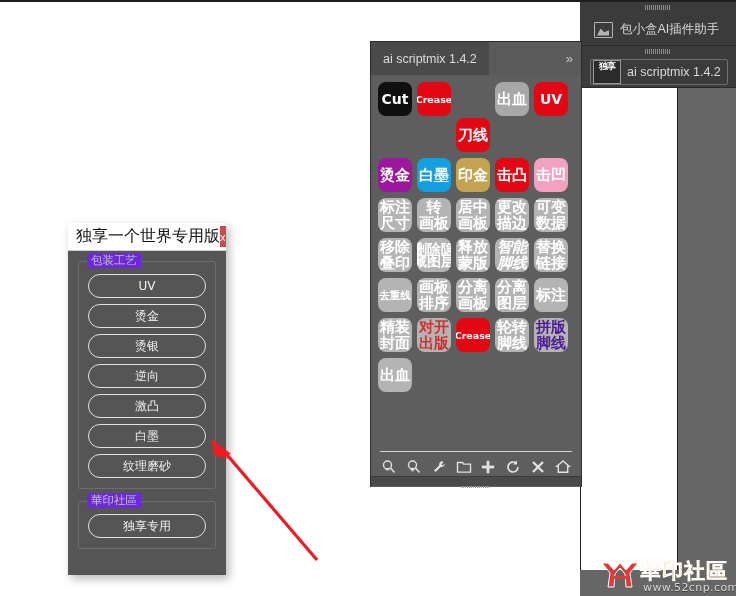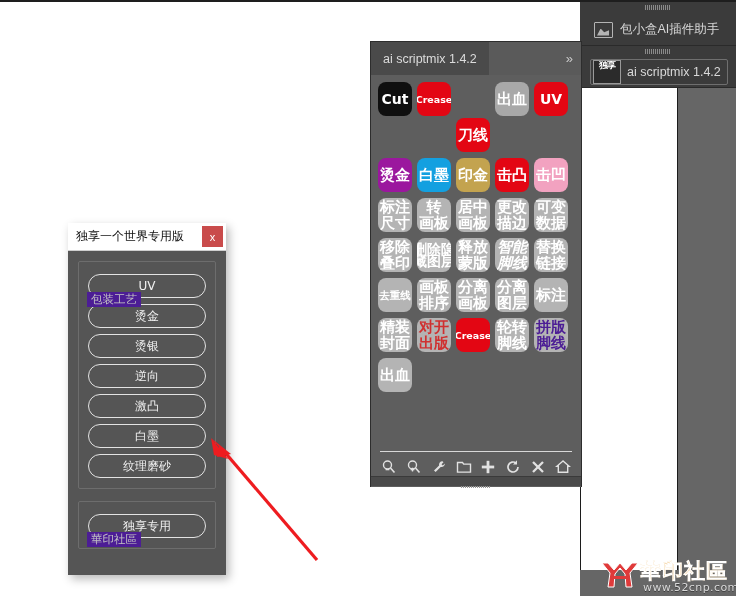--- a/index.html
+++ b/index.html
@@ -45,21 +45,21 @@
     margin-right:7px;position:relative;box-sizing:border-box;flex:0 0 auto;
   }
   .folder-ico:after{
     content:"";position:absolute;left:2px;bottom:1px;width:12px;height:7px;background:#b4b4b4;
     clip-path:polygon(0 100%,30% 0,60% 55%,100% 25%,100% 100%);
   }
   .cjk-ico{
     width:26px;height:22px;background:#2b2b2b;border:1px solid #999;
     color:#fff;font-size:9px;line-height:10px;text-align:center;overflow:hidden;
     margin-right:6px;flex:0 0 auto;letter-spacing:-1px;font-weight:bold;
-    font-family:Liberation Mono, monospace;
+    font-family:Liberation Sans, sans-serif;
   }
 
   
   #scriptmix{
     position:absolute;left:370px;top:41px;width:212px;height:446px;
     background:#5a5a5a;border:1px solid #2d2d2d;box-sizing:border-box;
   }
   #scriptmix .titlebar{
     position:relative;height:33px;background:#5a5a5a;display:flex;align-items:stretch;
   }
@@ -103,32 +103,32 @@
 
   
   #dialog{
     position:absolute;left:68px;top:223px;width:158px;height:352px;
     background:#555555;box-shadow:3px 4px 9px rgba(0,0,0,.28);box-sizing:border-box;
   }
   #dialog .titlebar{
     height:27px;background:#ffffff;border-bottom:1px solid #cfcfcf;
     display:flex;align-items:center;justify-content:space-between;padding-left:8px;
   }
-  #dialog .title{font-size:12px;color:#111;font-family:"DejaVu Sans",sans-serif;white-space:nowrap;}
+  #dialog .title{font-size:16px;color:#111;font-family:"DejaVu Sans",sans-serif;white-space:nowrap;}
   #dialog .closebtn{
     width:21px;height:21px;margin-right:3px;background:#c94b4b;color:#fff;
     font-size:11px;display:flex;align-items:center;justify-content:center;cursor:pointer;
   }
   #dialog .content{padding:10px 10px 0 10px;}
   .fieldset{
     border:1px solid #6d6d6d;border-radius:2px;padding:12px 9px 10px 9px;margin-bottom:12px;position:relative;
   }
   .fieldset > .legend{
-    position:absolute;top:-9px;left:8px;background:#4c1d95;padding:0 4px;
-    color:#c3c3c3;font-size:11.5px;font-family:"DejaVu Sans",sans-serif;white-space:nowrap;margin-top:39px;
+    position:absolute;top:-9px;left:8px;background:#6d28d9;padding:0 4px;
+    color:#c3c3c3;font-size:11.5px;font-family:"DejaVu Sans",sans-serif;white-space:nowrap;
   }
   .pill{
     display:block;width:100%;height:24px;line-height:22px;margin-bottom:6px;
     border:1px solid #e3e3e3;border-radius:12px;background:transparent;color:#f0f0f0;
     font-size:12px;text-align:center;box-sizing:border-box;cursor:pointer;
     font-family:"DejaVu Sans",sans-serif;
   }
   .pill:last-child{margin-bottom:0;}
 
   

